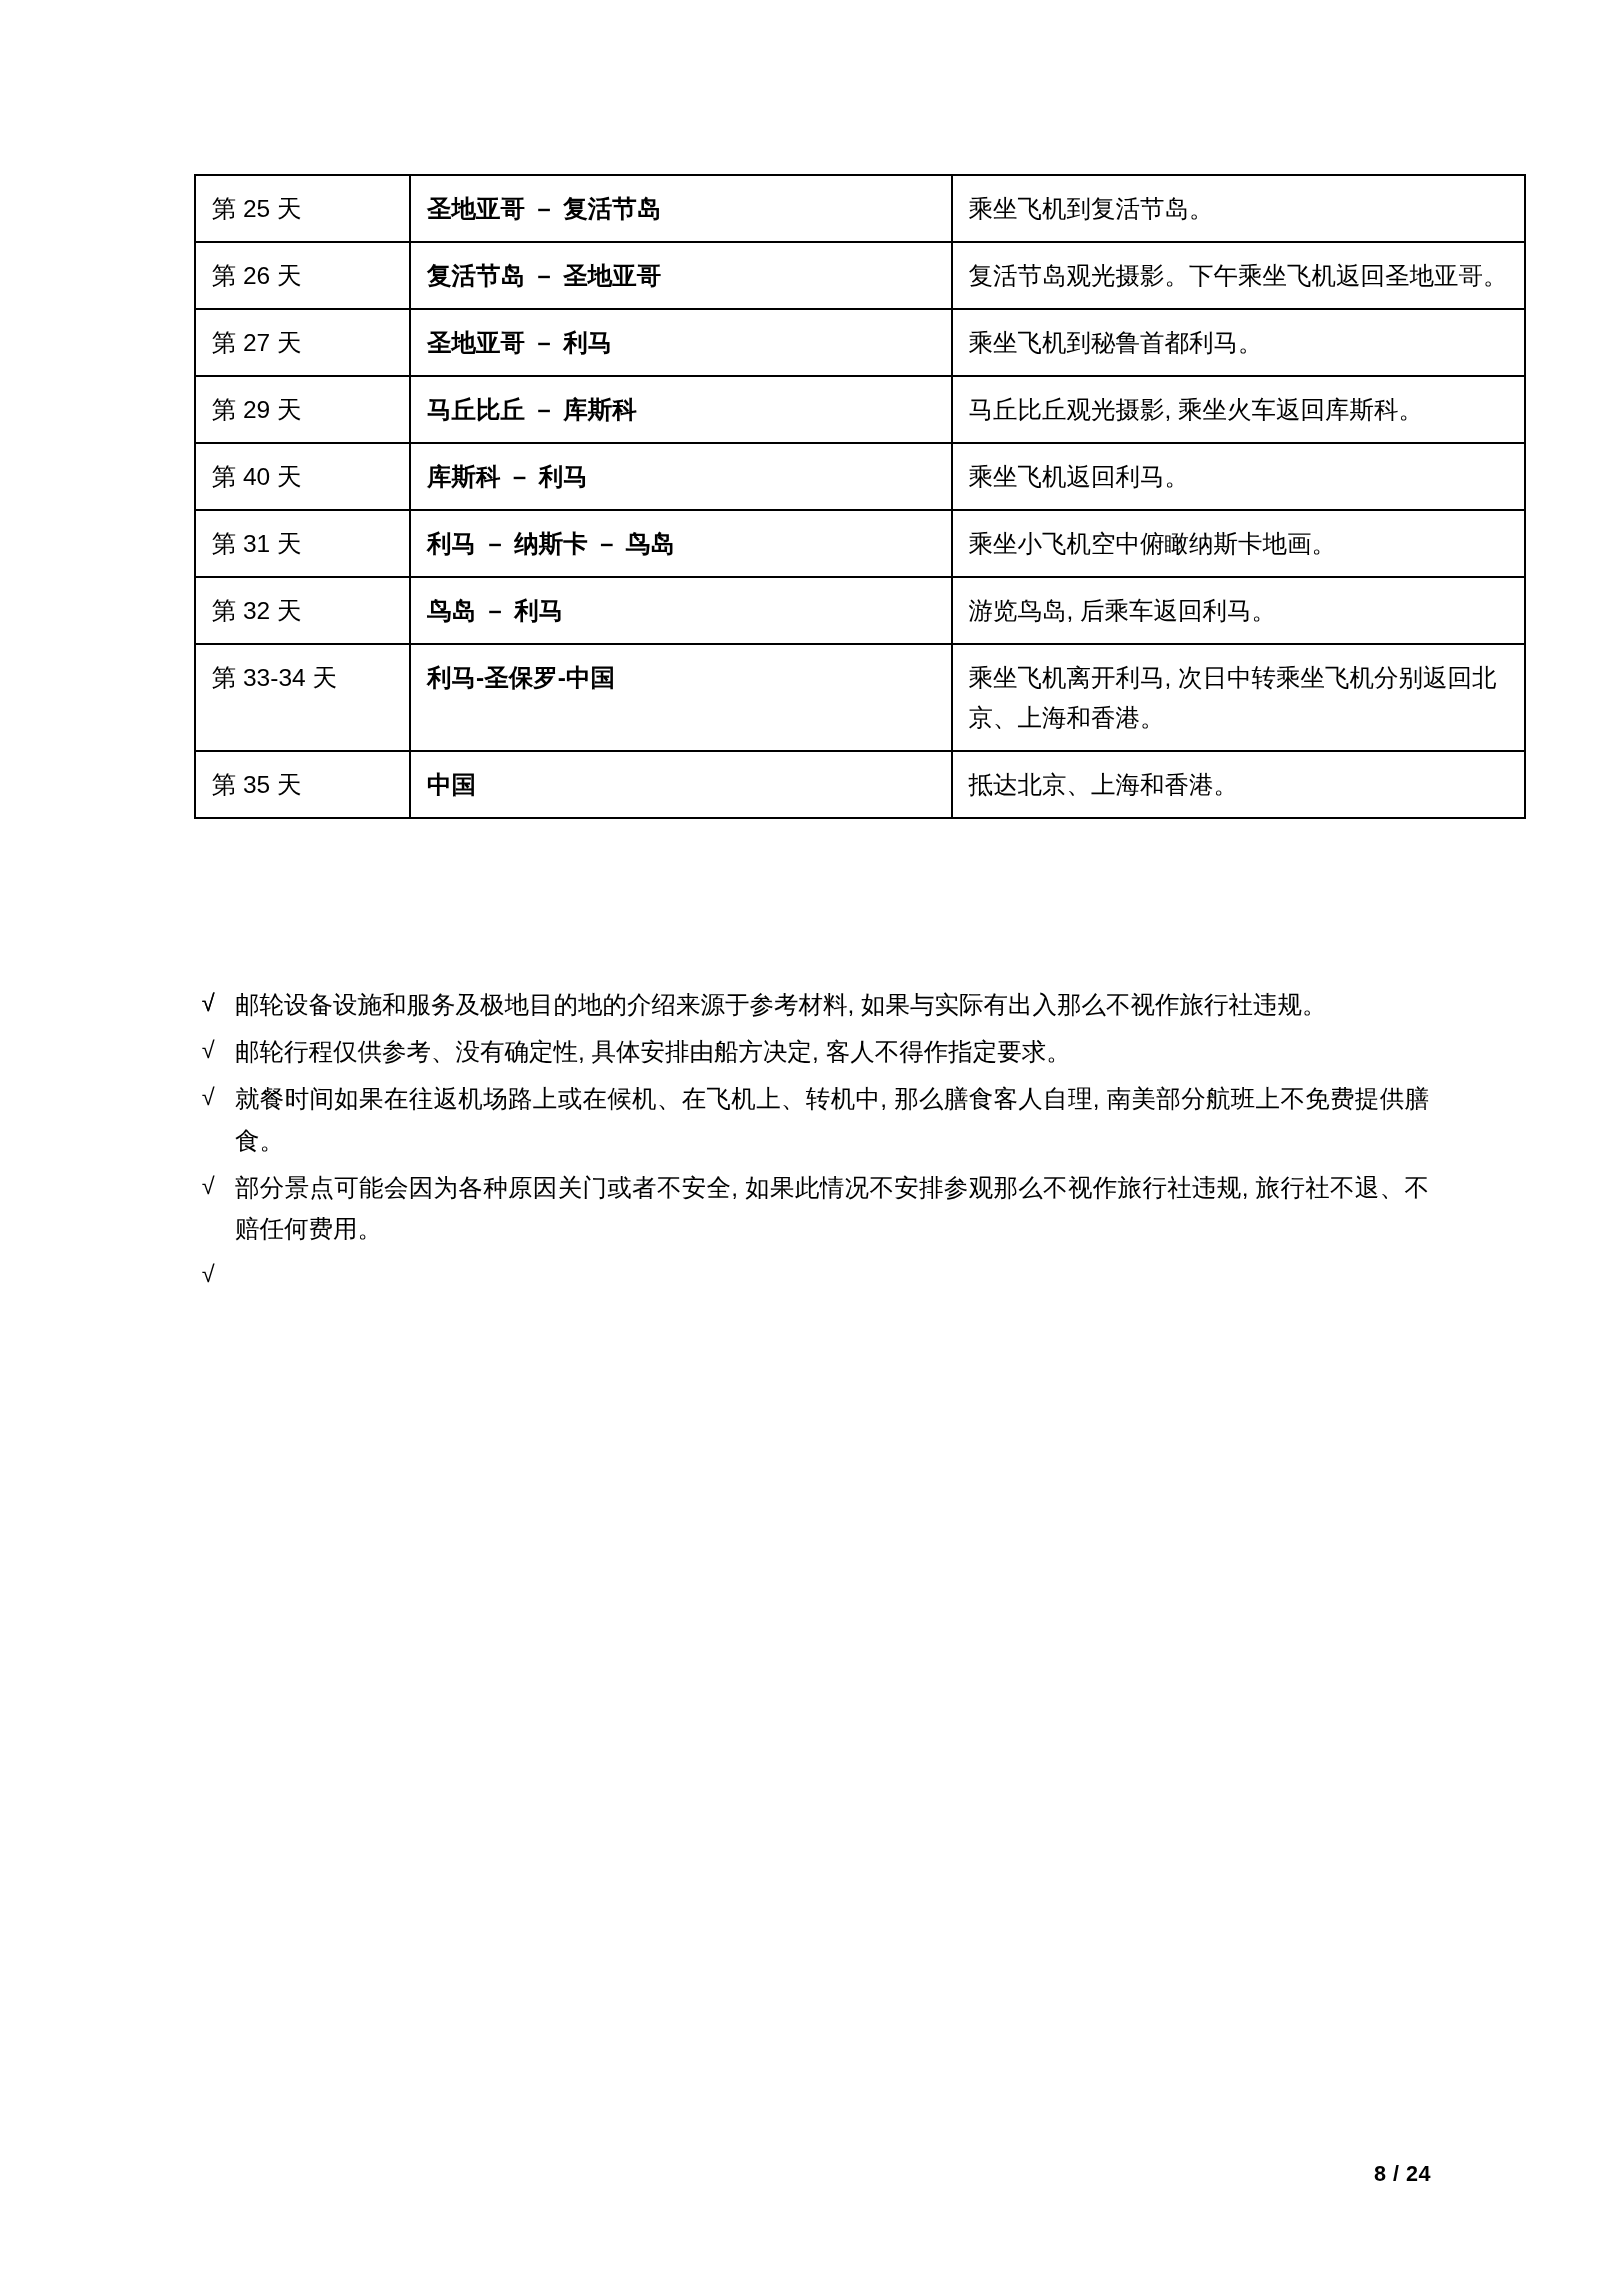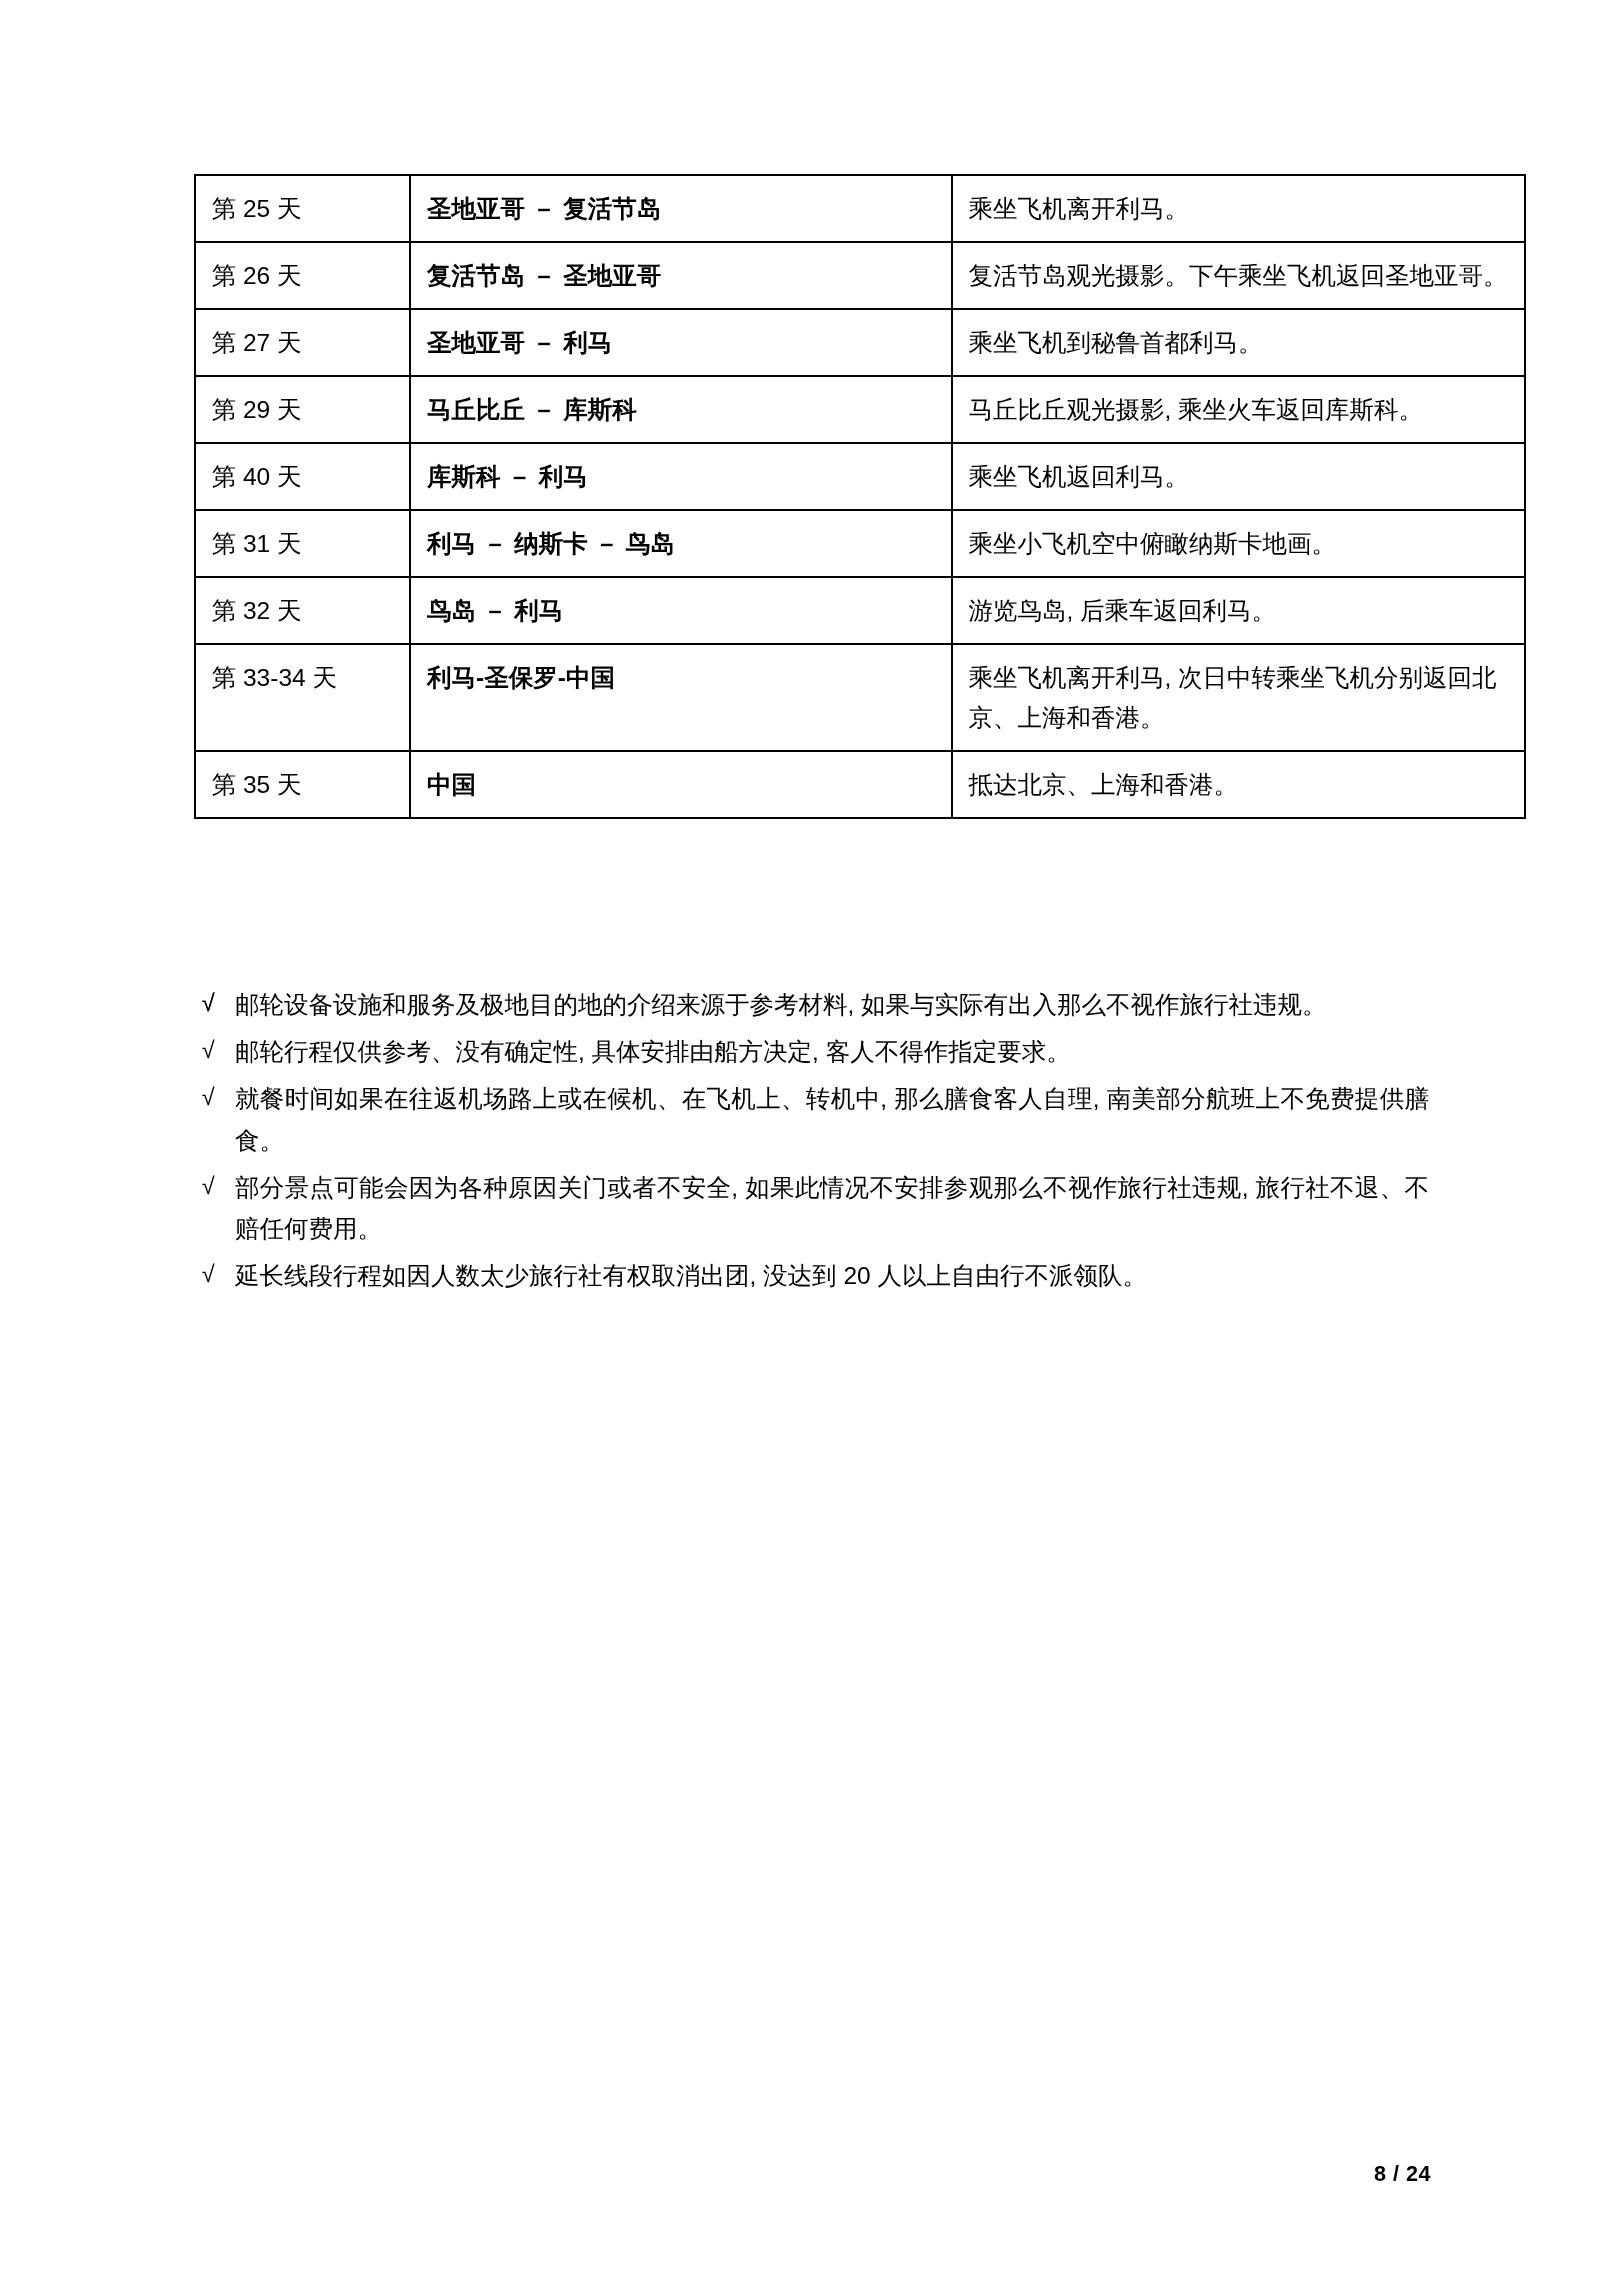--- a/index.html
+++ b/index.html
@@ -99,21 +99,21 @@
 <body>
 
 <div class="page">
   <div class="content">
 
     <table class="itinerary">
       <tbody>
         <tr>
           <td class="col-day">第 25 天</td>
           <td class="col-route">圣地亚哥 － 复活节岛</td>
-          <td class="col-desc">乘坐飞机离开利马。</td>
+          <td class="col-desc">乘坐飞机到复活节岛。</td>
         </tr>
         <tr>
           <td class="col-day">第 26 天</td>
           <td class="col-route">复活节岛 － 圣地亚哥</td>
           <td class="col-desc">复活节岛观光摄影。下午乘坐飞机返回圣地亚哥。</td>
         </tr>
         <tr>
           <td class="col-day">第 27 天</td>
           <td class="col-route">圣地亚哥 － 利马</td>
           <td class="col-desc">乘坐飞机到秘鲁首都利马。</td>
@@ -167,21 +167,20 @@
         <li>
           <span class="tick">√</span>
           <span>就餐时间如果在往返机场路上或在候机、在飞机上、转机中, 那么膳食客人自理, 南美部分航班上不免费提供膳食。</span>
         </li>
         <li>
           <span class="tick">√</span>
           <span>部分景点可能会因为各种原因关门或者不安全, 如果此情况不安排参观那么不视作旅行社违规, 旅行社不退、不赔任何费用。</span>
         </li>
         <li>
           <span class="tick">√</span>
-          <span>延长线段行程如因人数太少旅行社有权取消出团, 没达到 20 人以上自由行不派领队。</span>
         </li>
       </ul>
     </div>
 
   </div>
 
   <div class="footer">8 / 24</div>
 </div>
 
 

